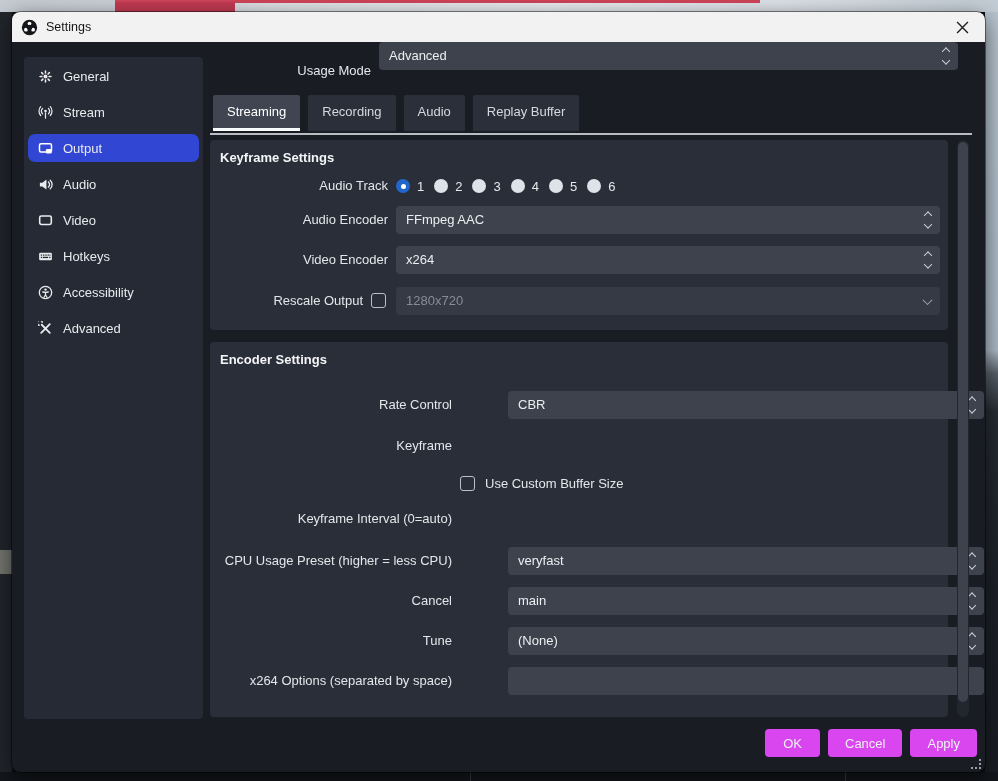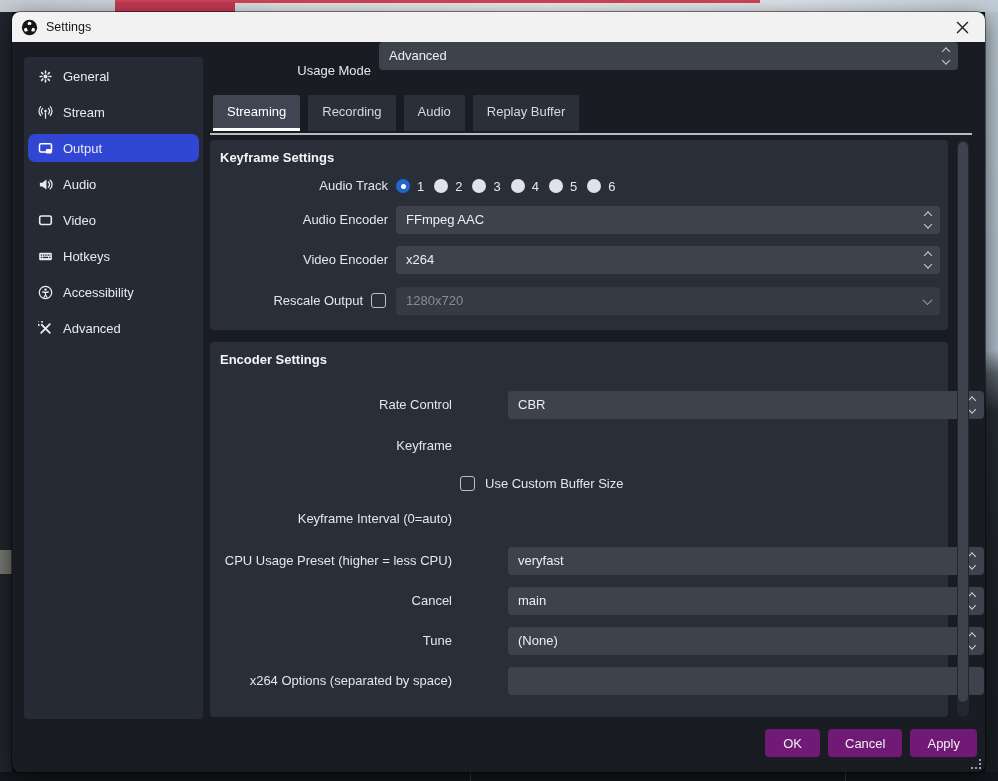--- a/index.html
+++ b/index.html
@@ -92,21 +92,21 @@
   .cb-label { font-size:13px; color:#e3e6ea; line-height:16px; }
 
   
   .scrollbar { position:absolute; left:945px; top:98px; width:12px; height:577px;
     background:#22262e; border-radius:6px; }
   .scroll-thumb { position:absolute; left:1px; top:2px; width:10px; height:560px;
     background:#3d424d; border-radius:5px; }
 
   
   .footer { position:absolute; right:8px; top:687px; display:flex; gap:8px; }
-  .btn { height:28px; padding:0 17px; background:#701a75; border-radius:4px; color:#eef0f3;
+  .btn { height:28px; padding:0 17px; background:#d946ef; border-radius:4px; color:#eef0f3;
     font-size:13px; display:flex; align-items:center; }
   .btn.ok { padding:0 18px; }
   .grip { position:absolute; right:4px; bottom:3px; width:10px; height:10px; }
   .grip::before { content:""; position:absolute; left:0; top:0; width:2px; height:2px; background:transparent;
     box-shadow:8px 8px 0 #9aa0a8, 8px 4px 0 #9aa0a8, 4px 8px 0 #9aa0a8, 8px 0 0 #9aa0a8, 0 8px 0 #9aa0a8; }
 </style>
 </head>
 <body>
 
 <div class="screen">

